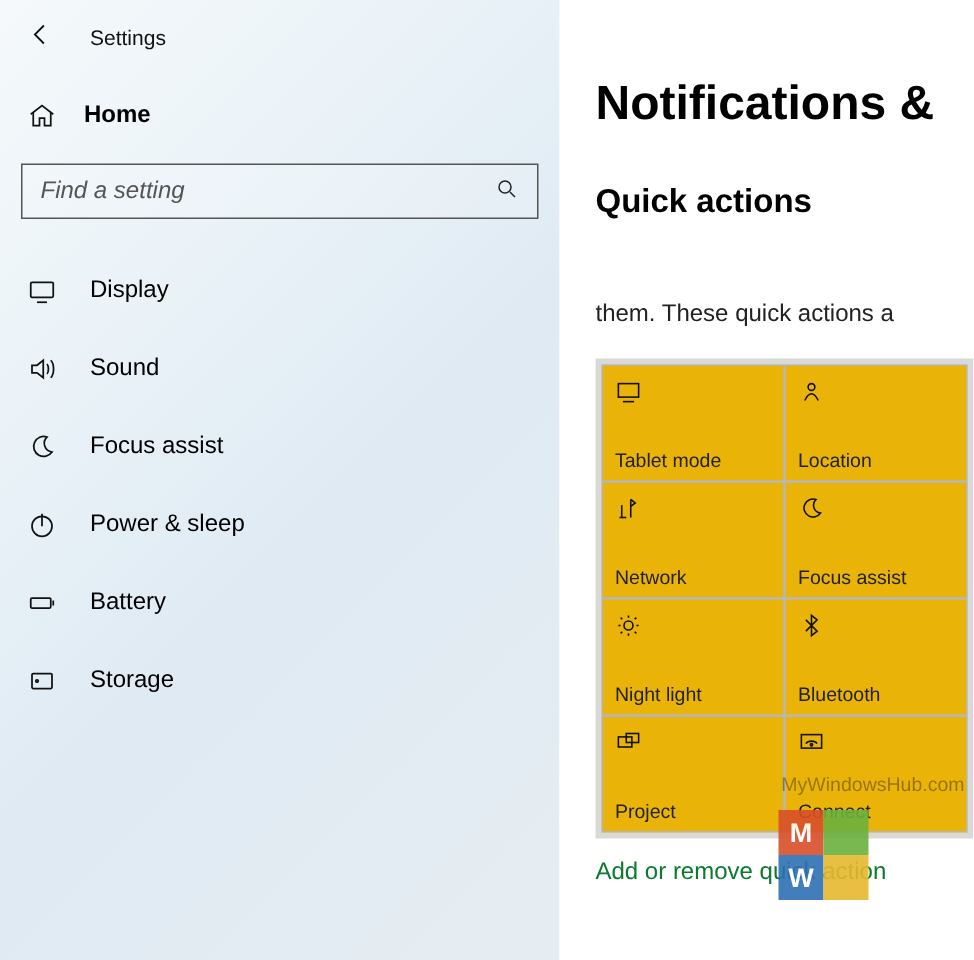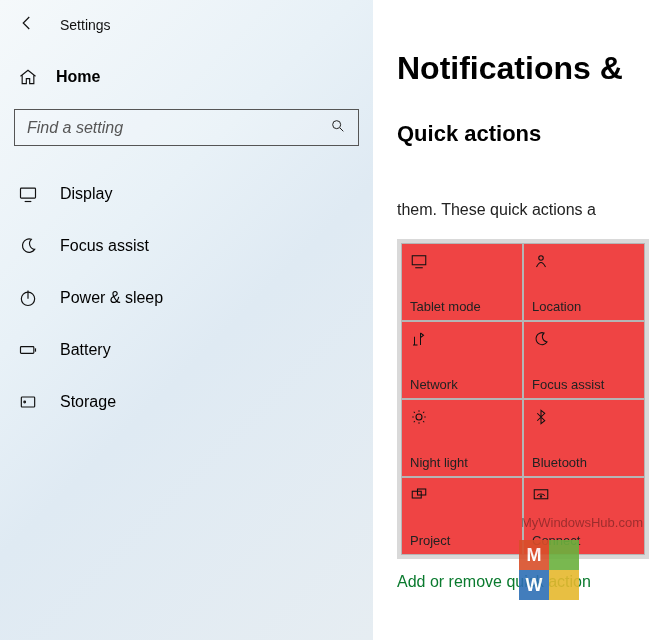--- a/index.html
+++ b/index.html
@@ -113,21 +113,21 @@
   }
   .tile-grid {
     display: grid;
     grid-template-columns: 122px 122px;
     grid-auto-rows: 78px;
     gap: 0;
     border: 4px solid #d9d9d9;
     width: fit-content;
   }
   .tile {
-    background: #ef4444;
+    background: #eab308;
     border: 1px solid #b5b5b5;
     padding: 8px 8px 6px 8px;
     display: flex;
     flex-direction: column;
     justify-content: space-between;
     font-size: 13px;
     color: #222;
   }
   .tile .ticon { height: 20px; }
   .tile .ticon svg { width: 18px; height: 18px; stroke:#111; fill:none; stroke-width:1.4; }
@@ -199,20 +199,30 @@
       <div class="nav-item">
         <span class="icon">
           <svg viewBox="0 0 24 24" fill="none" stroke="#111" stroke-width="1.4">
               <rect x="3" y="5" width="18" height="12" rx="1"></rect>
               <path d="M8 21h8"></path>
             </svg>
         </span>
         <span>Display</span>
       </div>
 
+      <div class="nav-item">
+        <span class="icon">
+          <svg viewBox="0 0 24 24" fill="none" stroke="#111" stroke-width="1.4">
+              <path d="M4 9v6h4l5 4V5L8 9H4z"></path>
+              <path d="M16 8c1.5 1.5 1.5 6.5 0 8"></path>
+              <path d="M19 5c3 3 3 11 0 14"></path>
+            </svg>
+        </span>
+        <span>Sound</span>
+      </div>
 
 
       <div class="nav-item">
         <span class="icon">
           <svg viewBox="0 0 24 24" fill="none" stroke="#111" stroke-width="1.4">
               <path d="M16 4a8 8 0 1 0 4 12 7 7 0 0 1-4-12z"></path>
             </svg>
         </span>
         <span>Focus assist</span>
       </div>

